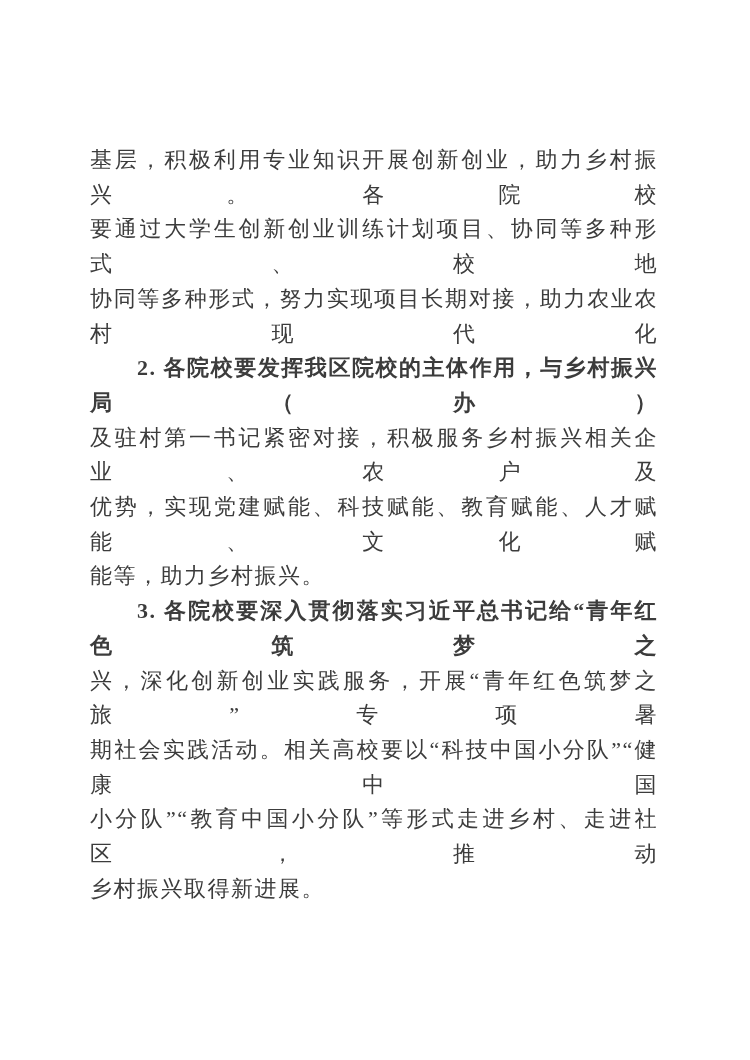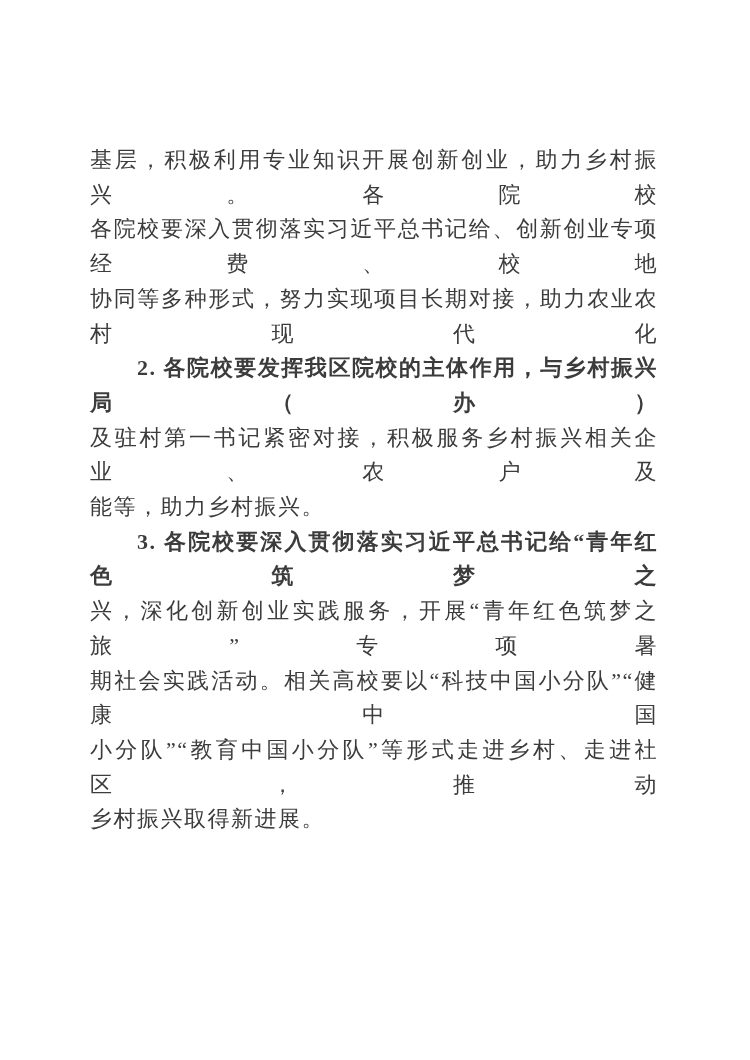--- a/index.html
+++ b/index.html
@@ -45,24 +45,25 @@
     color: #701a75;
     font-family: "Liberation Serif", serif;
   }
 </style>
 </head>
 <body>
 
 <div class="page">
   <div class="text-block" id="body">
       <div class="line j">基层，积极利用专业知识开展创新创业，助力乡村振兴。各院校</div>
-      <div class="line j">各院校要深入贯彻落实习近平总书记给、创新创业专项经费、校地</div>
+      <div class="line j">要通过大学生创新创业训练计划项目、协同等多种形式、校地</div>
       <div class="line j">协同等多种形式，努力实现项目长期对接，助力农业农村现代化</div>
       <div class="line j indent">2. 各院校要发挥我区院校的主体作用，与乡村振兴局（办）</div>
       <div class="line j">及驻村第一书记紧密对接，积极服务乡村振兴相关企业、农户及</div>
+      <div class="line j">优势，实现党建赋能、科技赋能、教育赋能、人才赋能、文化赋</div>
       <div class="line">能等，助力乡村振兴。</div>
       <div class="line j indent">3. 各院校要深入贯彻落实习近平总书记给“青年红色筑梦之</div>
       <div class="line j">兴，深化创新创业实践服务，开展“青年红色筑梦之旅”专项暑</div>
       <div class="line j">期社会实践活动。相关高校要以“科技中国小分队”“健康中国</div>
       <div class="line j">小分队”“教育中国小分队”等形式走进乡村、走进社区，推动</div>
       <div class="line">乡村振兴取得新进展。</div>
     </div>
   <div class="footer">— 26 —</div>
 </div>
 

